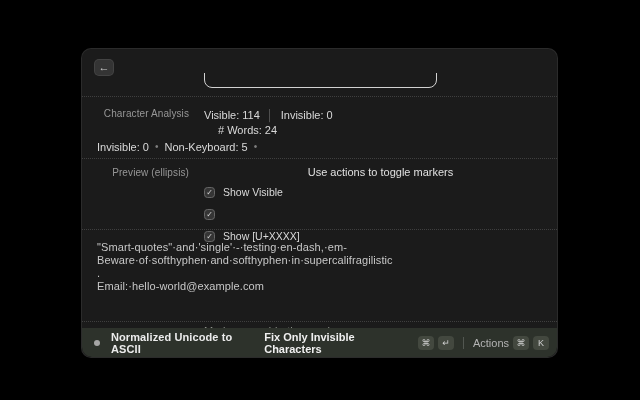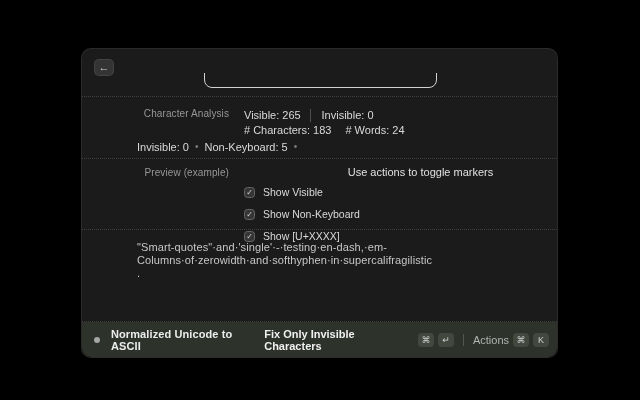--- a/index.html
+++ b/index.html
@@ -9,39 +9,39 @@
             background:#1b1b1b; border-radius:10px; border:1px solid rgba(255,255,255,0.07);
             overflow:hidden; }
   .back-btn { position:absolute; left:12px; top:10px; width:20px; height:17px;
               background:#343434; border:1px solid rgba(255,255,255,0.08);
               border-radius:5px; color:#cfcfcf; font-size:11px; line-height:15px;
               text-align:center; cursor:pointer; }
   .input-clip { position:absolute; left:0; top:24px; width:100%; height:23px; overflow:hidden; }
   .input-box { position:absolute; left:122px; top:-15px; width:233px; height:30px;
                border:1.5px solid #d2d2d2; border-radius:8px; background:transparent; }
   .sep { position:absolute; left:0; right:0; border-top:1px dotted rgba(255,255,255,0.16); }
-  .row { position:absolute; left:0; width:100%; display:flex; align-items:flex-start;margin-left:40px; }
+  .row { position:absolute; left:0; width:100%; display:flex; align-items:flex-start; }
   .lbl { width:107px; flex:none; text-align:right; font-size:10px; color:#979797;
          font-weight:500; padding-top:1px; letter-spacing:0.1px; }
   .val { margin-left:15px; flex:1; color:#dcdcdc; font-size:11px; }
   .stat-line { display:flex; align-items:center; height:15px; color:#d9d9d9; }
   .vbar { color:#5d5d5d; margin:0 7px; font-size:11px; }
   .gap12 { display:inline-block; width:14px; }
   .bullet { color:#7e7e7e; margin:0 6px; font-size:10px; }
   .hint { color:#e0e0e0;text-align:center; }
   .toggle-row { display:flex; align-items:center; height:16px; margin-top:6px; }
   .toggle-row:first-of-type { margin-top:9px; }
   .checkbox { width:11px; height:11px; flex:none; border-radius:3.5px; background:#353535;
               border:1px solid #666; color:#d6d6d6; font-size:8px; line-height:9px;
               text-align:center; margin-right:8px; cursor:pointer; }
   .toggle-label { font-size:10.5px; color:#dadada; }
   .rev-line { font-size:11px; line-height:13px; color:#c7c7c7; letter-spacing:0.1px;
               white-space:pre; }
   .clipped-text { font-size:11px; color:#8f938c; }
-  .footer { position:absolute; left:0; right:0; bottom:0; height:35px; background:#2d322b;
+  .footer { position:absolute; left:0; right:0; bottom:0; height:29px; background:#2d322b;
             border-radius:0 0 10px 10px; display:flex; align-items:center;
             padding:0 8px 0 12px; z-index:5; }
   .status-dot { width:6px; height:6px; border-radius:50%; background:#a5a5a5; flex:none;
                 margin-right:11px; }
   .toast-text { font-size:11px; font-weight:600; color:#ececec; letter-spacing:0.1px; }
   .footer-right { margin-left:auto; display:flex; align-items:center; }
   .action-primary { font-size:11px; font-weight:600; color:#f0f0f0; cursor:pointer; }
   .action-secondary { font-size:11px; font-weight:500; color:#b3b3b3; cursor:pointer; }
   .keycap { width:16px; height:14px; background:#43483f; border-radius:4px; color:#cfcfcf;
             font-size:9px; line-height:14px; text-align:center; margin-left:4px; flex:none;
@@ -60,71 +60,70 @@
   <div class="input-clip">
     <div class="input-box"></div>
   </div>
 
   <div class="sep" style="top:47px"></div>
 
   <div class="row" style="top:58px">
     <div class="lbl">Character Analysis</div>
     <div class="val">
       <div class="stat-line">
-        <span>Visible: 265</span>
+        <span>Visible: 114</span>
         <span class="vbar">│</span>
         <span>Invisible: 0</span>
       </div>
       <div class="stat-line">
-        <span># Characters: 183</span>
         <span class="gap12"></span>
         <span># Words: 24</span>
       </div>
     </div>
   </div>
 
   <div class="row" style="top:90px">
     <div class="val">
       <div class="stat-line">
         <span>Invisible: 0</span>
         <span class="bullet">•</span>
         <span>Non-Keyboard: 5</span>
         <span class="bullet">•</span>
       </div>
     </div>
   </div>
 
   <div class="sep" style="top:109px"></div>
 
   <div class="row" style="top:117px">
-    <div class="lbl">Preview (example)</div>
+    <div class="lbl">Preview (ellipsis)</div>
     <div class="val">
       <div class="hint">Use actions to toggle markers</div>
       <div class="toggle-row">
         <span class="checkbox"><span>✓</span></span>
         <span class="toggle-label">Show Visible</span>
       </div>
       <div class="toggle-row">
         <span class="checkbox"><span>✓</span></span>
-        <span class="toggle-label">Show Non-Keyboard</span>
       </div>
       <div class="toggle-row">
         <span class="checkbox"><span>✓</span></span>
         <span class="toggle-label">Show [U+XXXX]</span>
       </div>
     </div>
   </div>
 
   <div class="sep" style="top:180px"></div>
 
   <div class="row" style="top:192px">
     <div class="val">
       <div class="rev-line">"Smart-quotes"·and·'single'·-·testing·en-dash,·em-</div>
-      <div class="rev-line">Columns·of·zerowidth·and·softhyphen·in·supercalifragilistic</div>
+      <div class="rev-line">Beware·of·softhyphen·and·softhyphen·in·supercalifragilistic</div>
       <div class="rev-line">.</div>
+      <div class="rev-line">Email:·hello-world@example.com</div>
     </div>
   </div>
 
   <div class="sep" style="top:272px"></div>
 
   <div class="row" style="top:276px">
     <div class="lbl"></div>
     <div class="val clipped-text">Markers·used·in·the·preview</div>
   </div>
 

